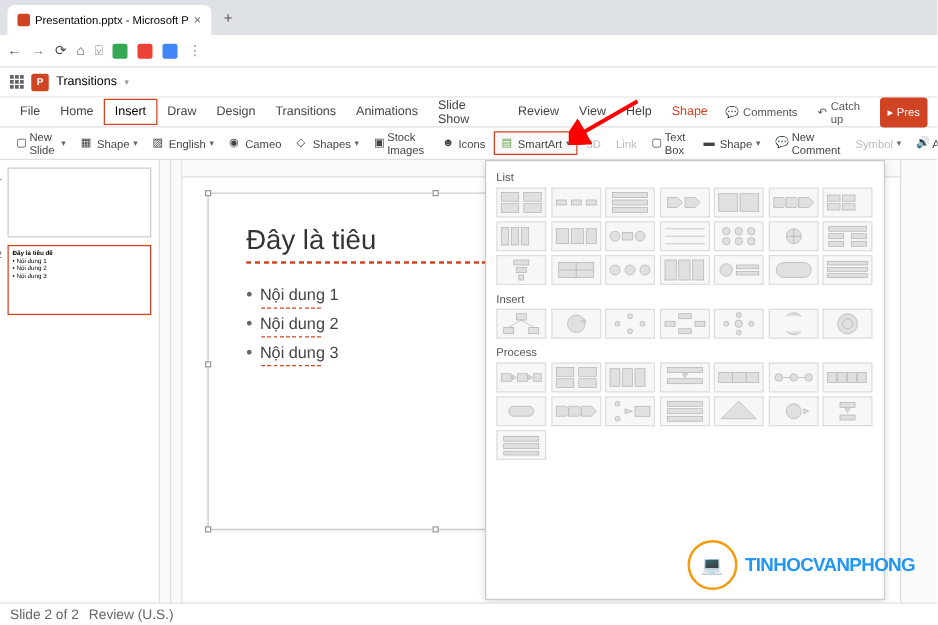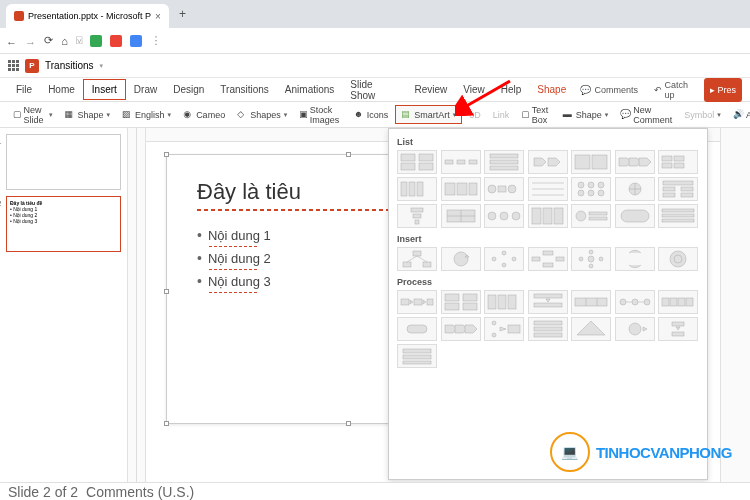--- a/index.html
+++ b/index.html
@@ -57,34 +57,34 @@
 .slide-title { font-size:22px; color:#333; margin-bottom:4px; }
 .title-ul { height:2px; background:repeating-linear-gradient(90deg,#d04423 0 4px,transparent 4px 7px); width:70%; margin-bottom:16px; }
 .slide-body { font-size:13px; color:#444; }
 .bullet { display:flex; align-items:center; gap:6px; margin:3px 0; }
 .bullet::before { content:'•'; color:#666; font-size:14px; }
 .bul-ul { height:1px; background:repeating-linear-gradient(90deg,#d04423 0 3px,transparent 3px 5px); width:50px; margin-left:12px; }
 .slide-handle { position:absolute; width:5px; height:5px; background:#fff; border:1px solid #999; }
 
 
 .smartart-panel { position:absolute; left:388px; top:128px; width:320px; height:352px; background:#fff; border:1px solid #ccc; box-shadow:0 2px 6px rgba(0,0,0,.15); overflow-y:auto; padding:4px 8px; font-size:9px; }
-.sa-cat { font-weight:bold; color:#555; margin:4px 0 3px; }
+.sa-cat { font-weight:normal; color:#555; margin:4px 0 3px; }
 .sa-grid { display:grid; grid-template-columns:repeat(7,1fr); gap:3px; margin-bottom:6px; }
 .sa-item { width:40px; height:24px; border:1px solid #ddd; background:#f7f7f7; cursor:pointer; display:flex; align-items:center; justify-content:center; }
 .sa-item svg { width:36px; height:20px; }
 .sa-item rect, .sa-item circle, .sa-item line, .sa-item polygon, .sa-item path { fill:#e0e0e0; stroke:#aaa; stroke-width:.5; }
 
 
 .right-panel { width:30px; border-left:1px solid #e0e0e0; background:#fafafa; }
 
 
 .red-arrow { position:absolute; left:455px; top:76px; z-index:10; }
 
 
-.status { position:absolute; bottom:0; left:0; right:0; height:18px; border-top:1px solid #e0e0e0; display:flex; align-items:center; padding:0 8px; font-size:14px; color:#666; gap:8px; background:#fff; }
+.status { position:absolute; bottom:0; left:0; right:0; height:18px; border-top:1px solid #e0e0e0; display:flex; align-items:center; padding:0 8px; font-size:11px; color:#666; gap:8px; background:#fff; }
 
 
 .watermark { position:absolute; right:18px; bottom:28px; display:flex; align-items:center; gap:6px; z-index:20; }
 .wm-logo { width:40px; height:40px; border:2px solid #f39c12; border-radius:50%; display:flex; align-items:center; justify-content:center; font-size:14px; }
 .wm-text { font-size:15px; font-weight:bold; color:#2196f3; letter-spacing:-0.5px; }
 </style>
 </head>
 <body>
 
 <div class="browser-top">
@@ -589,14 +589,14 @@
   <line x1="55" y1="5" x2="8" y2="32" stroke="#ff0000" stroke-width="3" marker-end="url(#ah)"></line>
 </svg>
 
 <div class="watermark">
   <div class="wm-logo">💻</div>
   <div class="wm-text">TINHOCVANPHONG</div>
 </div>
 
 <div class="status">
   <span>Slide 2 of 2</span>
-  <span>Comments (U.S.)</span>
+  <span>Review (U.S.)</span>
 </div>
 
 </body></html>

